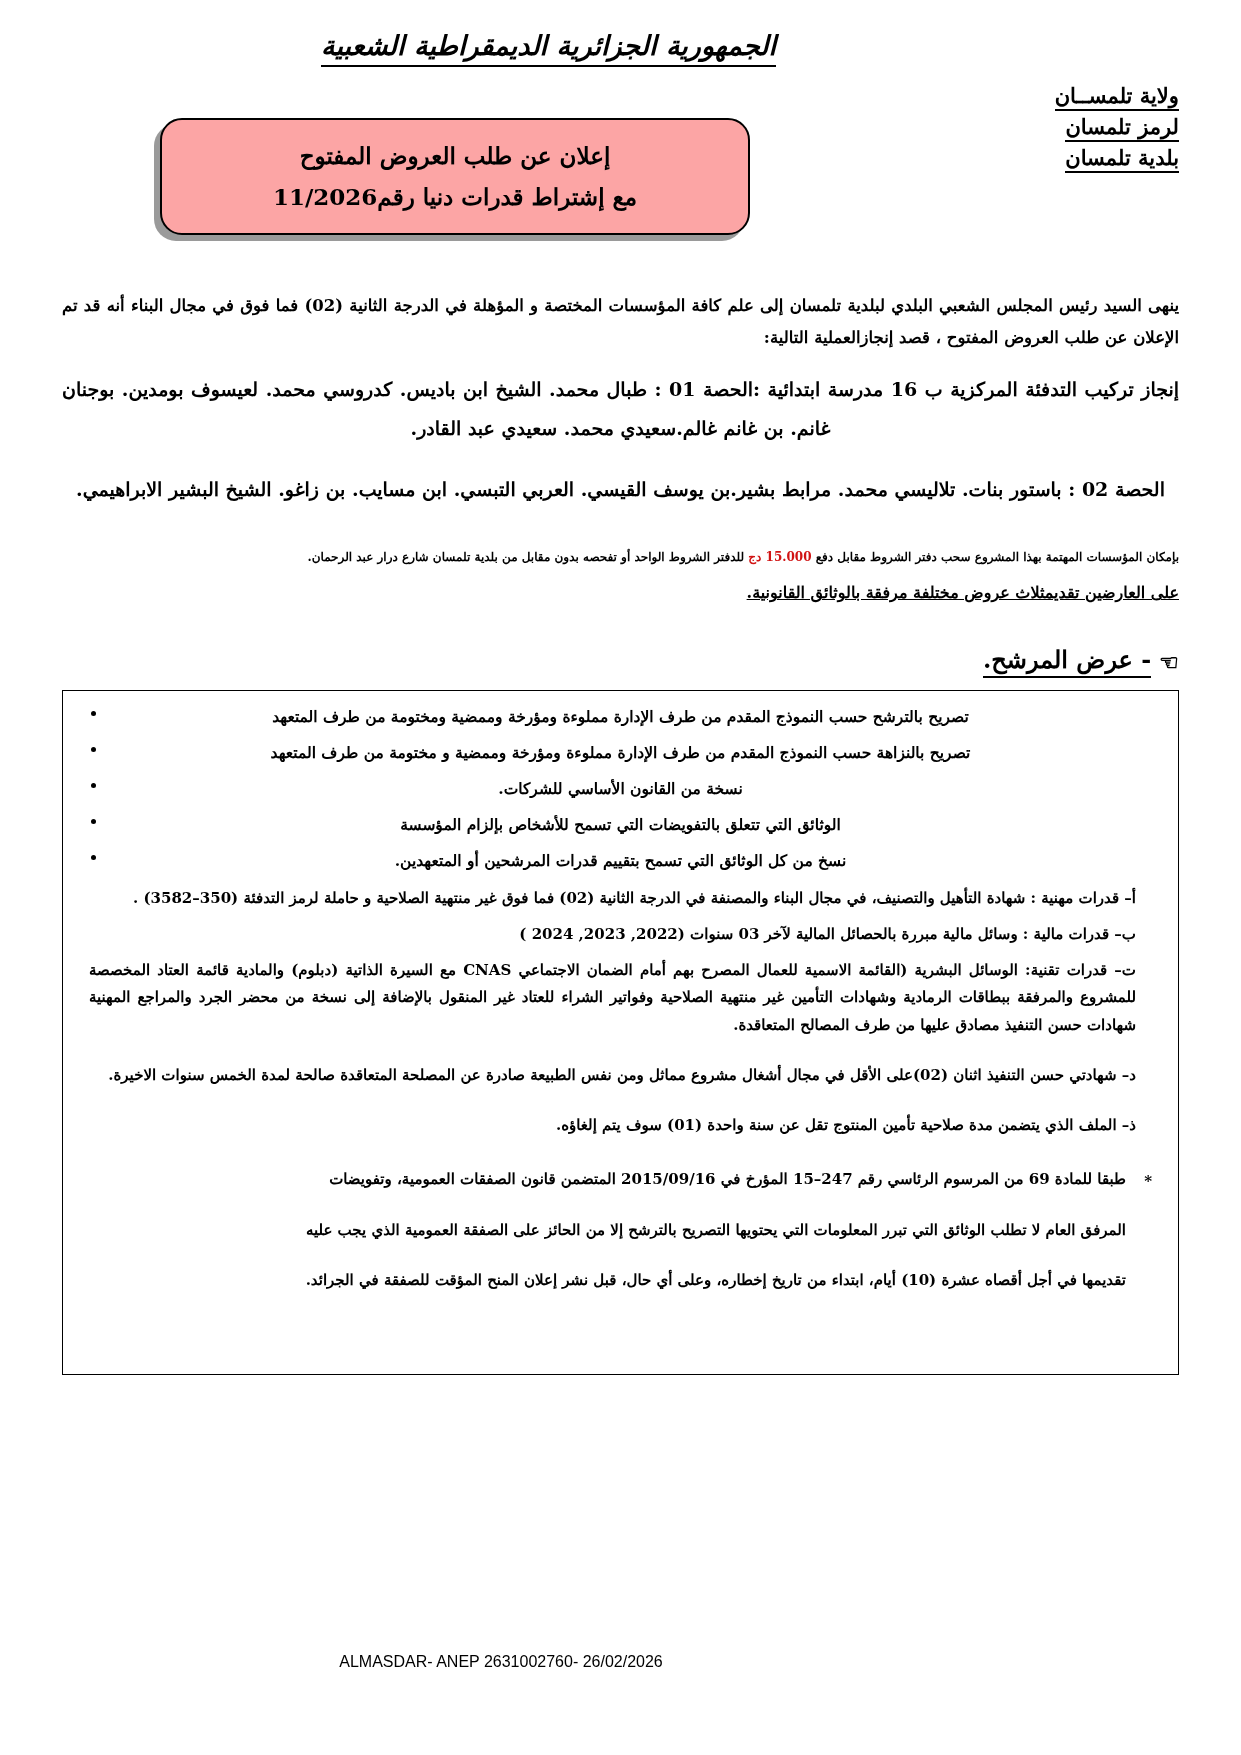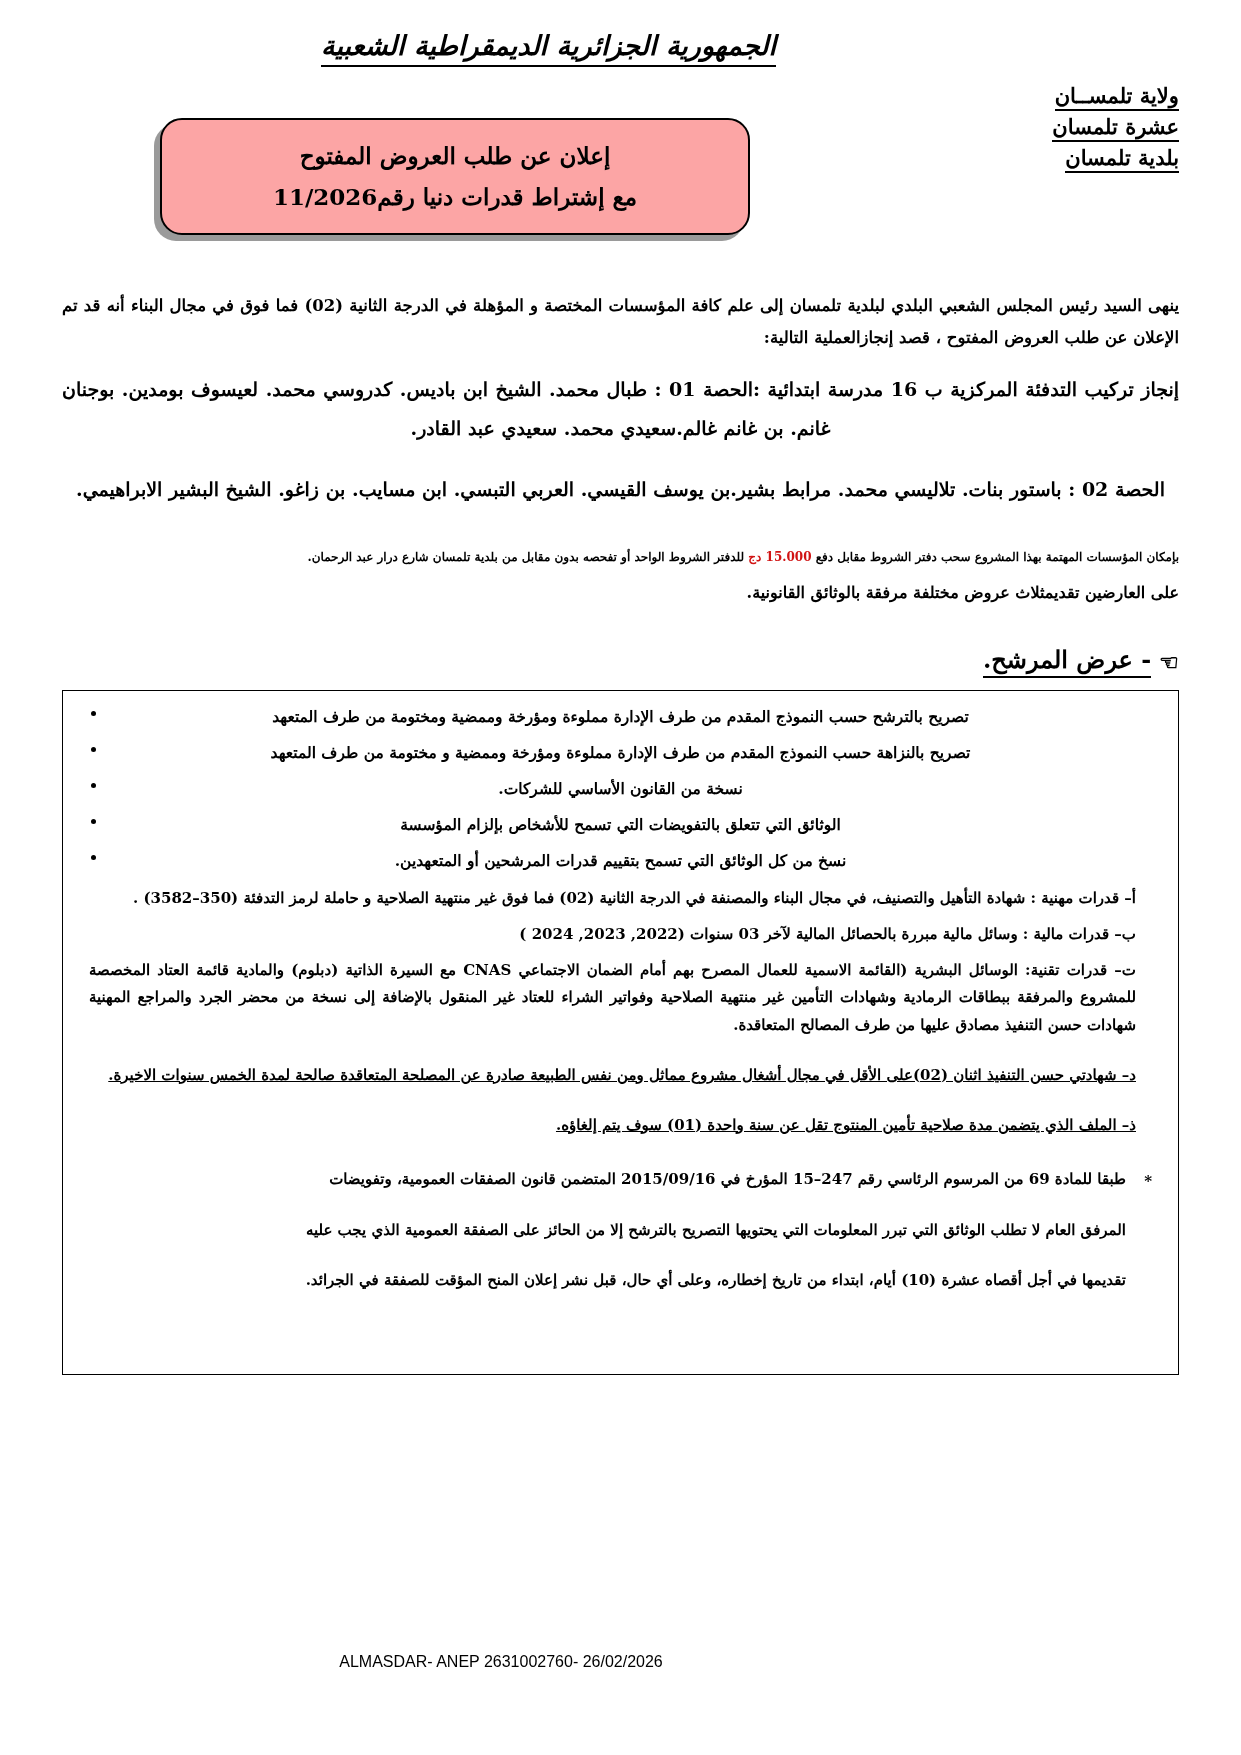--- a/index.html
+++ b/index.html
@@ -127,20 +127,21 @@
   p.para.fees {
     margin-top: 36px;
     font-size: 12px;
     line-height: 2.1;
   }
   p.para.offers {
     margin-top: 6px;
     font-size: 16px;
     line-height: 2.1;
     text-align: center;
+    text-decoration: underline;
   }
   .red {
     color: #d11414;
     font-weight: bold;
   }
 
   
   .section-heading {
     position: absolute;
     top: 645px;
@@ -202,21 +203,20 @@
   .sub-item {
     font-size: 15px;
     font-weight: bold;
     line-height: 1.85;
     margin: 6px 16px 8px 0;
     text-align: justify;
     text-align-last: right;
   }
   .sub-item.gap {
     margin-top: 22px;
-    text-decoration: underline;
   }
   .star-item {
     font-size: 15px;
     font-weight: bold;
     line-height: 1.9;
     margin: 26px 0 0 0;
     text-align: justify;
     text-align-last: right;
     padding-right: 26px;
     position: relative;
@@ -254,21 +254,21 @@
 <body>
 
 <div class="page">
 
   <div class="republic-title">
     <span class="ul">الجمهورية الجزائرية الديمقراطية الشعبية</span>
   </div>
 
   <div class="admin-block">
     <div><span>ولاية تلمســان</span></div>
-    <div><span>عشرة تلمسان</span></div>
+    <div><span>لرمز تلمسان</span></div>
     <div><span>بلدية تلمسان</span></div>
   </div>
 
   <div class="title-box-wrap">
     <div class="title-box-shadow"></div>
     <div class="title-box">
       <div>إعلان عن طلب العروض المفتوح</div>
       <div>مع إشتراط قدرات دنيا رقم11/2026</div>
     </div>
   </div>

